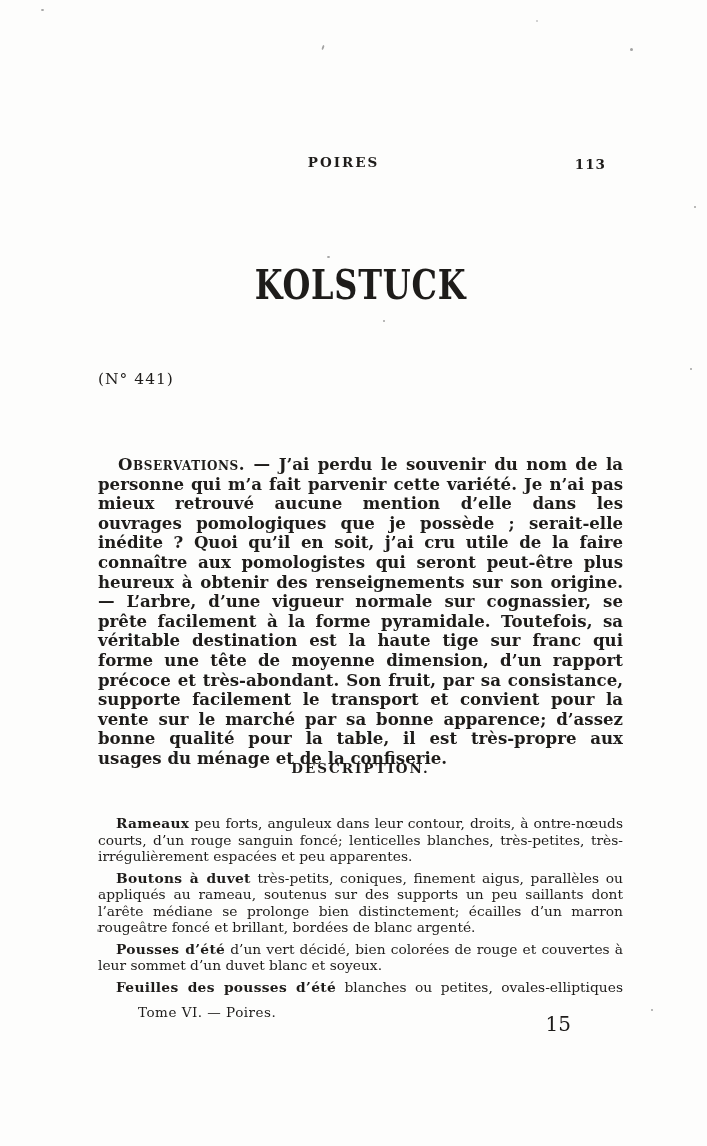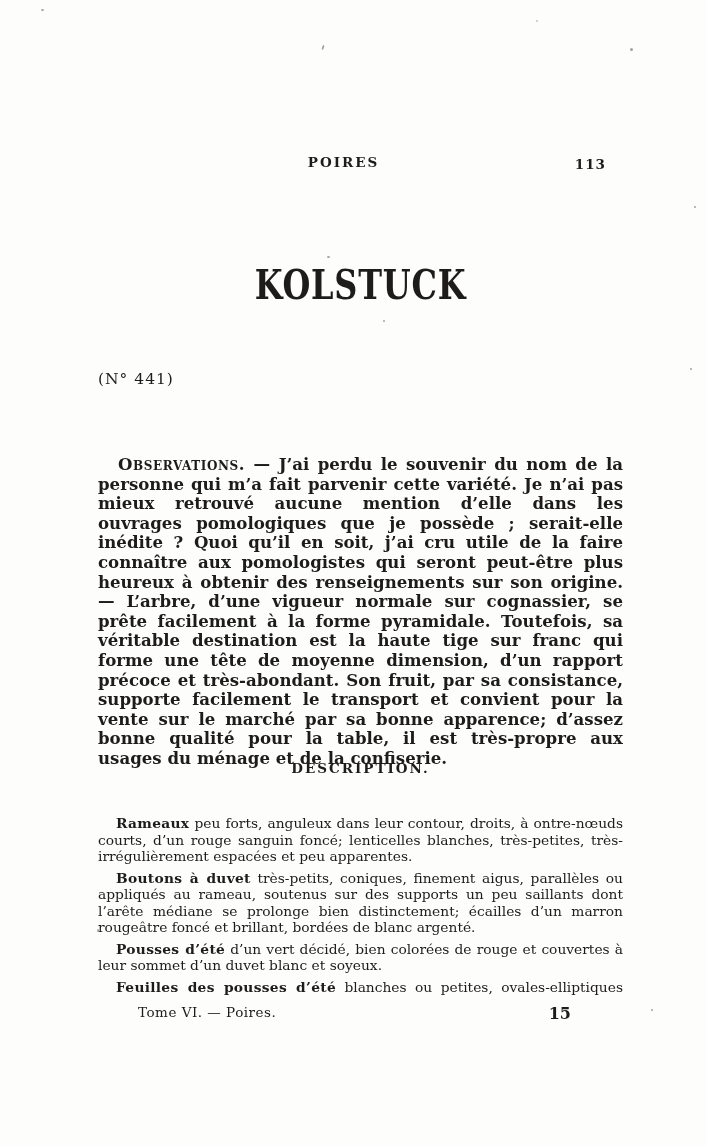--- a/index.html
+++ b/index.html
@@ -131,23 +131,23 @@
   }
   .footer-tome {
     position: absolute;
     left: 40px;
     top: 0;
     letter-spacing: 0.5px;
   }
   .footer-page-num {
     position: absolute;
     right: 52px;
-    top: 0;
-    font-weight: bold;
-    font-size: 16px;
+    top: 8px;
+    font-weight: normal;
+    font-size: 20px;
   }
 
   
   .speck {
     position: absolute;
     background: #5a5a5a;
     border-radius: 50%;
     opacity: 0.55;
   }
 </style>

